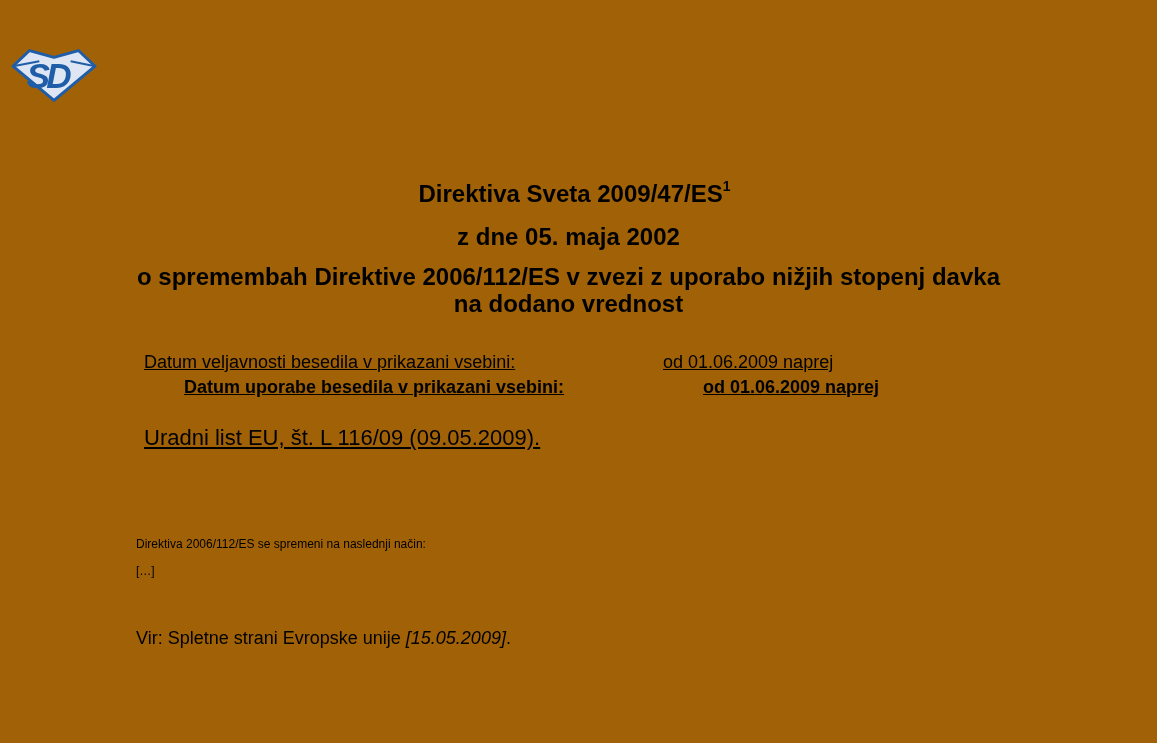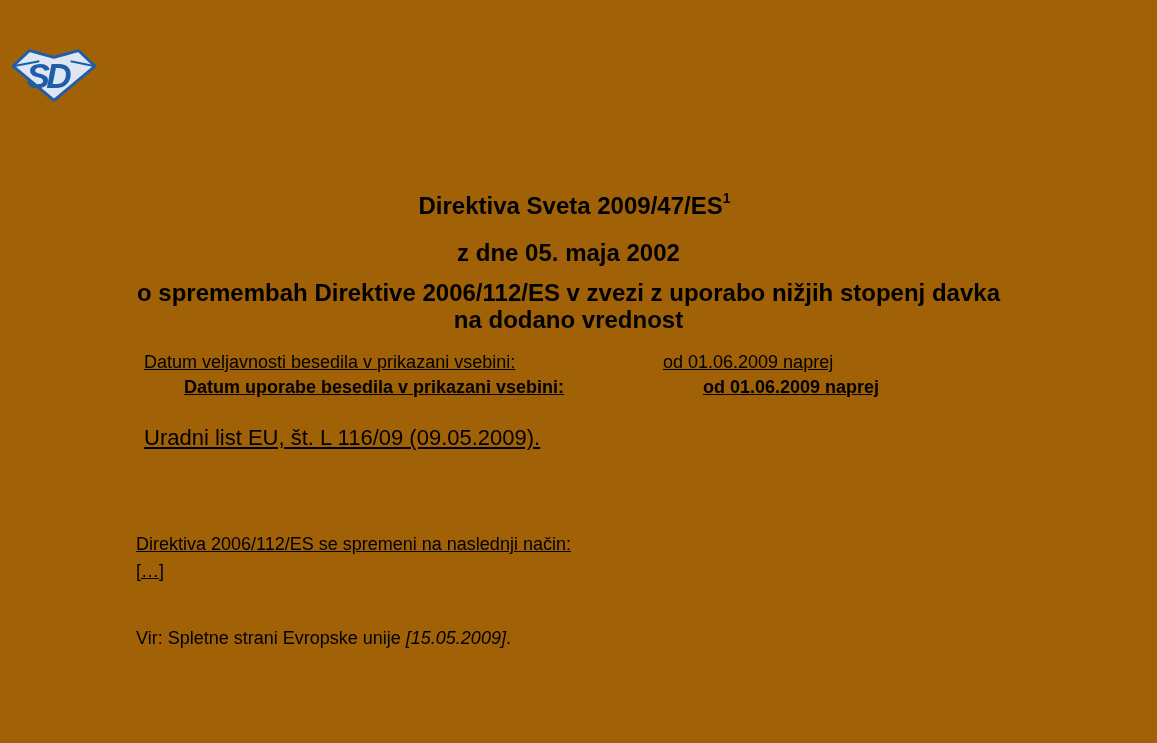--- a/index.html
+++ b/index.html
@@ -31,24 +31,24 @@
     letter-spacing: -4px;
   }
   .title-block {
     position: absolute;
     left: 0;
     top: 174px;
     width: 1137px;
     text-align: center;
   }
   .doc-title {
-    margin: 8px;
+    margin: 0;
     font-size: 24px;
     font-weight: bold;
-    line-height: 36px;
+    line-height: 28px;
     padding-left: 12px;
   }
   .doc-title sup {
     font-size: 14px;
     font-weight: bold;
     position: relative;
     top: -2px;
   }
   .doc-date {
     margin: 15px 0 0 0;
@@ -79,23 +79,22 @@
     position: absolute;
     left: 144px;
     top: 426px;
     font-size: 22px;
     line-height: 24px;
   }
   .body-block {
     position: absolute;
     left: 136px;
     top: 531px;
-    font-size: 18px;
+    font-size: 12px;
     line-height: 27px;
-    text-decoration: underline;
   }
   .source-line {
     position: absolute;
     left: 136px;
     top: 626px;
     font-size: 18px;
     line-height: 24px;
   }
   .italic { font-style: italic; }
 </style>

